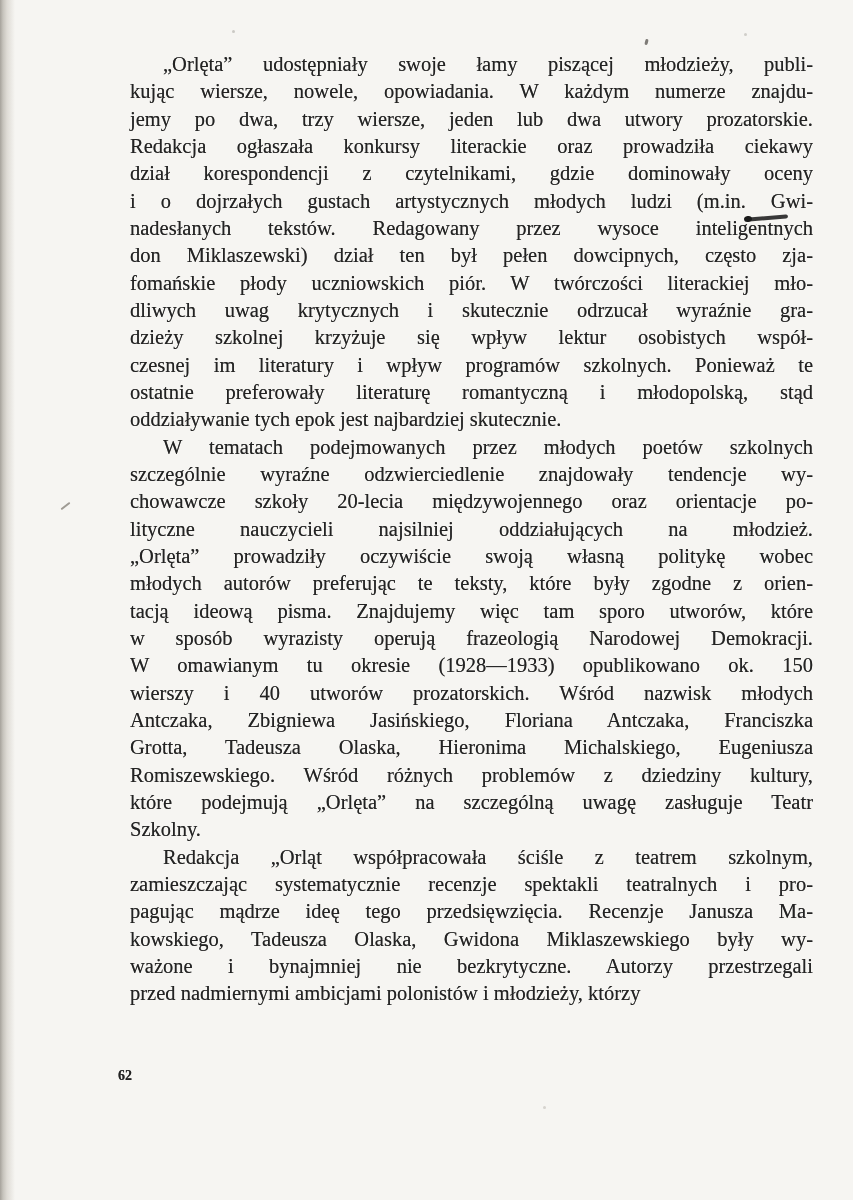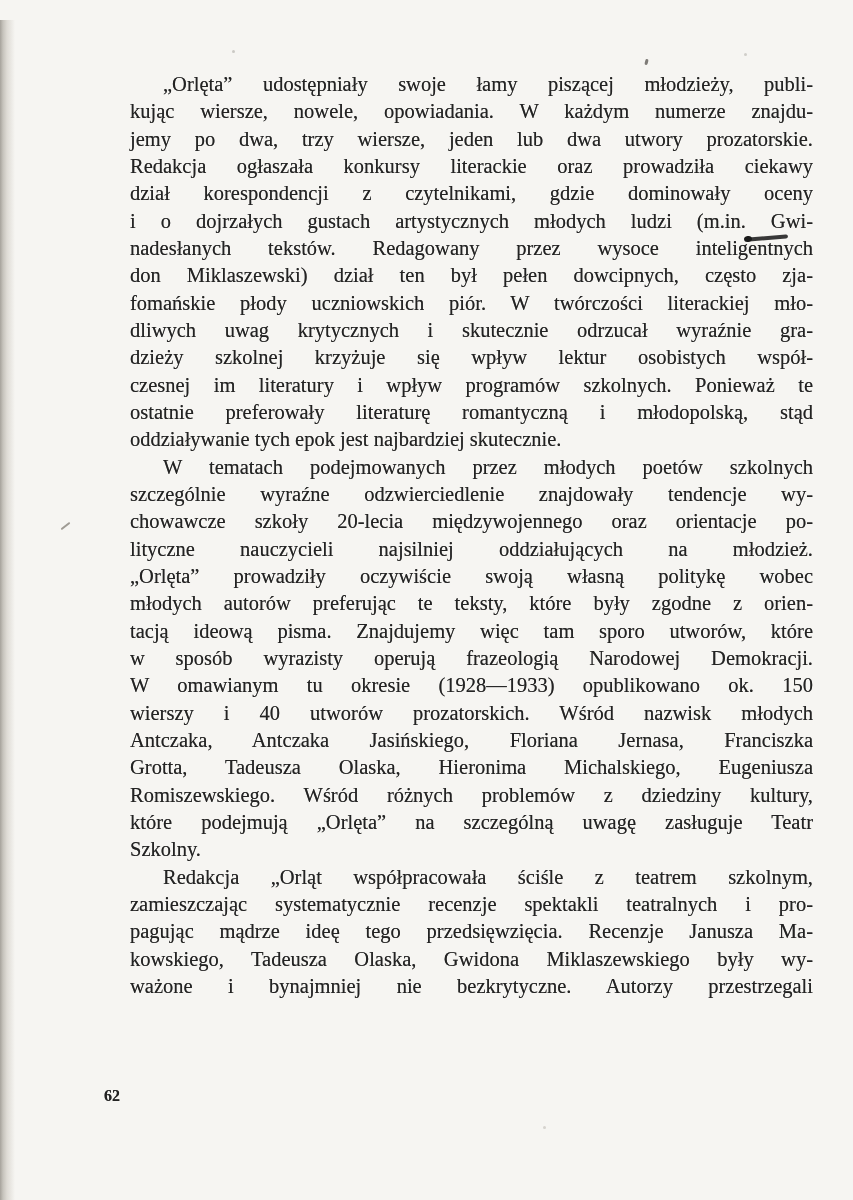--- a/index.html
+++ b/index.html
@@ -16,21 +16,20 @@
   .page {
     position: absolute;
     inset: 0;
     background:
       linear-gradient(to right,
         #a6a29b 0px,
         #c6c3bc 3px,
         #dedbd5 7px,
         rgba(246,245,242,0) 15px),
       var(--paper, #f6f5f2);
-    margin-top: 20px;
   }
   .textblock {
     position: absolute;
     left: 130px;
     top: 51px;
     width: 683px;
     font-family: "Liberation Serif", "DejaVu Serif", serif;
     font-size: 20.5px;
     line-height: 27.33px;
     color: var(--ink, #232323);
@@ -39,25 +38,25 @@
   .line {
     text-align: justify;
     text-align-last: justify;
     white-space: normal;
   }
   .line.first { text-indent: 33px; }
   .line.last  { text-align-last: left; }
 
   .pagenum {
     position: absolute;
-    left: 104px;
+    left: 118px;
     top: 1064px;
     font-family: "Liberation Serif", "DejaVu Serif", serif;
     font-weight: 700;
-    font-size: 16px;
+    font-size: 14px;
     line-height: 24px;
     color: var(--ink, #1e1e1e);
     text-shadow: 0 0 0.5px rgba(25,25,25,0.6);
   }
 
   
   .smudge-stroke {
     position: absolute;
     left: 747px; top: 216px;
     width: 41px; height: 3.5px;
@@ -116,30 +115,31 @@
       <div class="line first">W tematach podejmowanych przez młodych poetów szkolnych</div>
       <div class="line">szczególnie wyraźne odzwierciedlenie znajdowały tendencje wy-</div>
       <div class="line">chowawcze szkoły 20-lecia międzywojennego oraz orientacje po-</div>
       <div class="line">lityczne nauczycieli najsilniej oddziałujących na młodzież.</div>
       <div class="line">„Orlęta” prowadziły oczywiście swoją własną politykę wobec</div>
       <div class="line">młodych autorów preferując te teksty, które były zgodne z orien-</div>
       <div class="line">tacją ideową pisma. Znajdujemy więc tam sporo utworów, które</div>
       <div class="line">w sposób wyrazisty operują frazeologią Narodowej Demokracji.</div>
       <div class="line">W omawianym tu okresie (1928—1933) opublikowano ok. 150</div>
       <div class="line">wierszy i 40 utworów prozatorskich. Wśród nazwisk młodych</div>
-      <div class="line">Antczaka, Antczaka Jasińskiego, Floriana Jernasa, Franciszka</div>
+      <div class="line">Antczaka, Zbigniewa Jasińskiego, Floriana Antczaka, Franciszka</div>
       <div class="line">Grotta, Tadeusza Olaska, Hieronima Michalskiego, Eugeniusza</div>
       <div class="line">Romiszewskiego. Wśród różnych problemów z dziedziny kultury,</div>
       <div class="line">które podejmują „Orlęta” na szczególną uwagę zasługuje Teatr</div>
       <div class="line last">Szkolny.</div>
       <div class="line first">Redakcja „Orląt współpracowała ściśle z teatrem szkolnym,</div>
       <div class="line">zamieszczając systematycznie recenzje spektakli teatralnych i pro-</div>
       <div class="line">pagując mądrze ideę tego przedsięwzięcia. Recenzje Janusza Ma-</div>
       <div class="line">kowskiego, Tadeusza Olaska, Gwidona Miklaszewskiego były wy-</div>
       <div class="line">ważone i bynajmniej nie bezkrytyczne. Autorzy przestrzegali</div>
+      <div class="line last">przed nadmiernymi ambicjami polonistów i młodzieży, którzy</div>
     </main>
 
   <div class="pagenum">62</div>
 
   <div class="smudge-stroke"></div>
   <div class="smudge-dot"></div>
   <div class="margin-mark"></div>
   <div class="speck a"></div>
   <div class="speck b"></div>
   <div class="speck c"></div>

